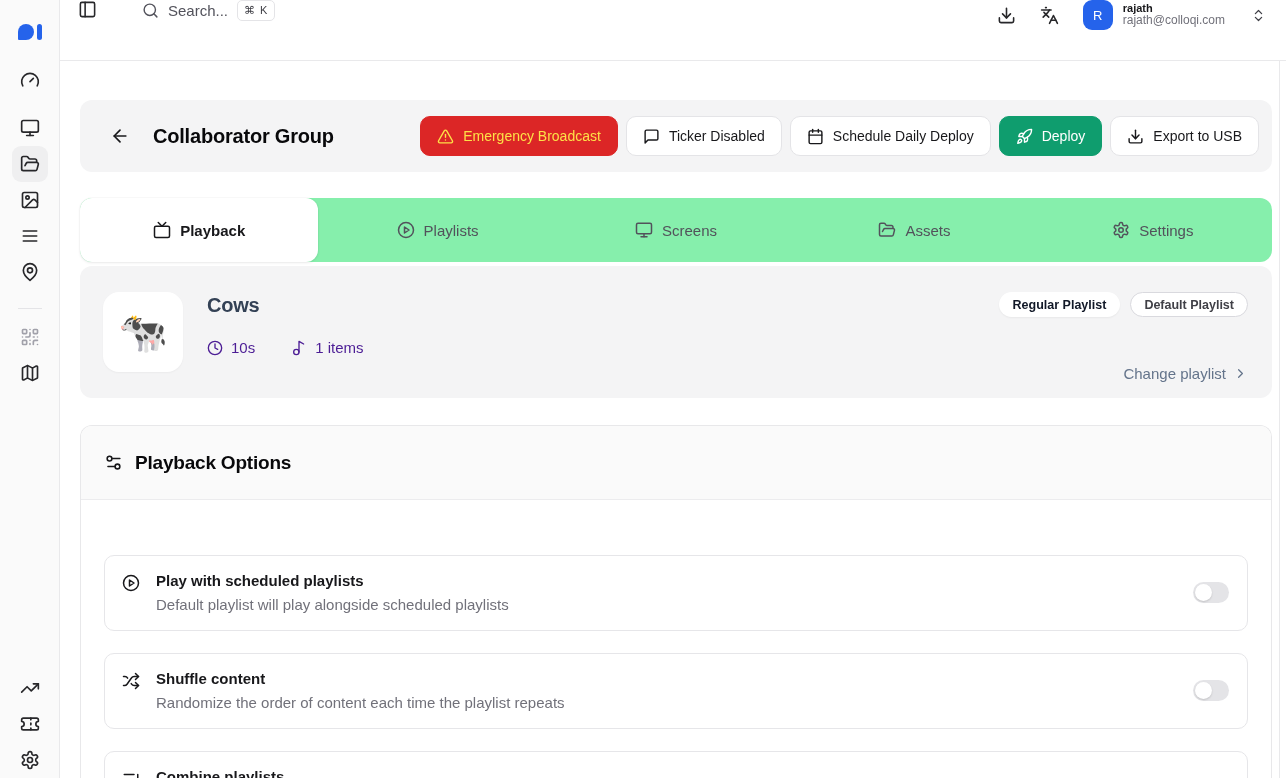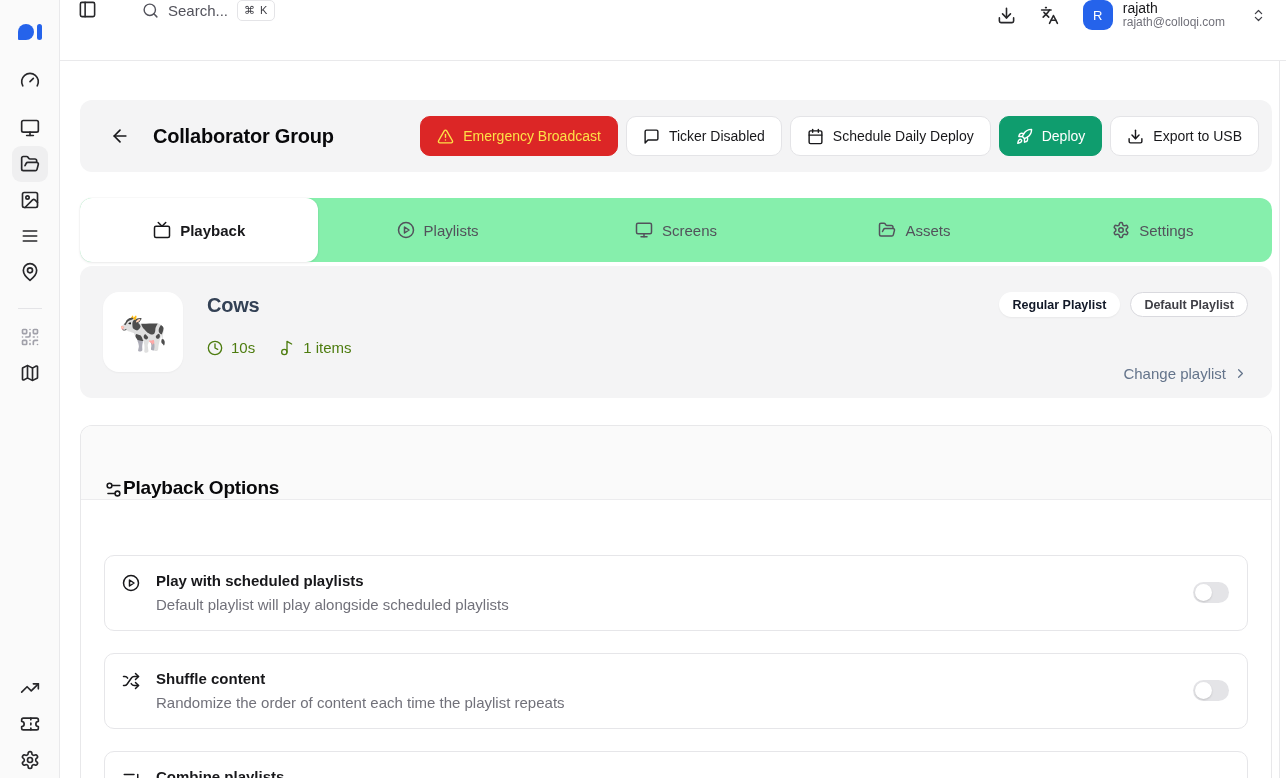--- a/index.html
+++ b/index.html
@@ -31,21 +31,21 @@
   .tb-search { display:flex; align-items:center; gap:9px; margin-left:45px; color:#52525b; cursor:pointer; }
   .tb-search-text { font-size:15px; }
   .kbd { font-size:11px; color:#3f3f46; border:1px solid #e4e4e7; background:#fff;
     border-radius:5px; padding:3px 6px; letter-spacing:1px; }
   .tb-right { margin-left:auto; display:flex; align-items:center; gap:24px; }
   .tb-icon { color:#27272a; cursor:pointer; }
   .tb-user { display:flex; align-items:center; gap:10px; cursor:pointer; }
   .avatar { width:30px; height:30px; border-radius:9px; background:#2563eb; color:#fff;
     display:flex; align-items:center; justify-content:center; font-size:13px; }
   .tb-user-meta { line-height:1.15; }
-  .tb-user-name { font-size:14px; font-weight:400; }
+  .tb-user-name { font-size:11px; font-weight:700; }
   .tb-user-email { font-size:12px; color:#71717a; }
   .tb-chevrons { color:#3f3f46; margin-left:16px; }
 
   
   .main { position:absolute; left:60px; top:61px; right:0; bottom:0; background:#fff; }
   .wrap { position:absolute; left:20px; width:1192px; }
 
   
   .page-header { top:39px; height:72px; background:#f4f4f5; border-radius:12px;
     display:flex; align-items:center; padding:0 13px 0 30px; }
@@ -66,35 +66,35 @@
     box-shadow:0 1px 3px rgba(0,0,0,.07), 0 0 0 1px rgba(0,0,0,.02); }
 
   
   .playlist-card { top:205px; height:132px; background:#f4f4f5; border-radius:12px; padding:26px 24px 0 23px; }
   .pc-row { display:flex; }
   .pc-thumb { width:80px; height:80px; background:#fff; border-radius:16px;
     display:flex; align-items:center; justify-content:center; font-size:40px;
     box-shadow:0 1px 2px rgba(0,0,0,.04); }
   .pc-info { margin-left:24px; padding-top:2px; }
   .pc-title { font-size:20px; font-weight:700; color:#334155; letter-spacing:-0.2px; }
-  .pc-meta { display:flex; align-items:center; gap:24px; margin-top:22px; color:#4d7c0f; font-size:15px; }
+  .pc-meta { display:flex; align-items:center; gap:36px; margin-top:22px; color:#4c1d95; font-size:15px; }
   .pc-meta-item { display:flex; align-items:center; gap:8px; }
   .pc-right { margin-left:auto; display:flex; flex-direction:column; align-items:flex-end; justify-content:space-between; padding-bottom:14px; }
   .badges { display:flex; gap:10px; }
   .badge { height:25px; display:flex; align-items:center; padding:0 13px; background:#fff;
     border-radius:999px; font-size:12.5px; font-weight:600; color:#111827;
     border:1px solid transparent; box-shadow:0 1px 2px rgba(0,0,0,.05); }
   .badge.outline { border-color:#d9d9de; color:#3f3f46; box-shadow:none; }
   .change-link { display:flex; align-items:center; gap:7px; color:#64748b; font-size:15px; cursor:pointer; }
 
   
   .options-card { top:364px; height:420px; background:#fff; border:1px solid #e8e8ea;
     border-radius:12px 12px 0 0; border-bottom:none; overflow:hidden; }
   .oc-header { height:74px; background:#fafafa; border-bottom:1px solid #ececee;
-    display:flex; align-items:flex-end; gap:0; padding:0 23px; }
+    display:flex; align-items:center; gap:12px; padding:0 23px; }
   .oc-title { font-size:19px; font-weight:700; color:#09090b; letter-spacing:-0.2px; }
   .oc-body { padding:55px 23px 0 23px; display:flex; flex-direction:column; gap:22px; }
   .option-row { border:1px solid #e6e6e9; border-radius:10px; padding:16px 18px 17px 17px;
     display:flex; align-items:flex-start; }
   .or-icon { color:#18181b; margin-top:2px; }
   .or-text { margin-left:16px; }
   .or-label { font-size:15px; font-weight:600; color:#18181b; }
   .or-desc { font-size:15px; color:#71717a; margin-top:7px; }
   .toggle { margin-left:auto; width:36px; height:21px; border-radius:999px; background:#e4e4e7;
     position:relative; cursor:pointer; flex:0 0 auto; margin-top:10px; }

